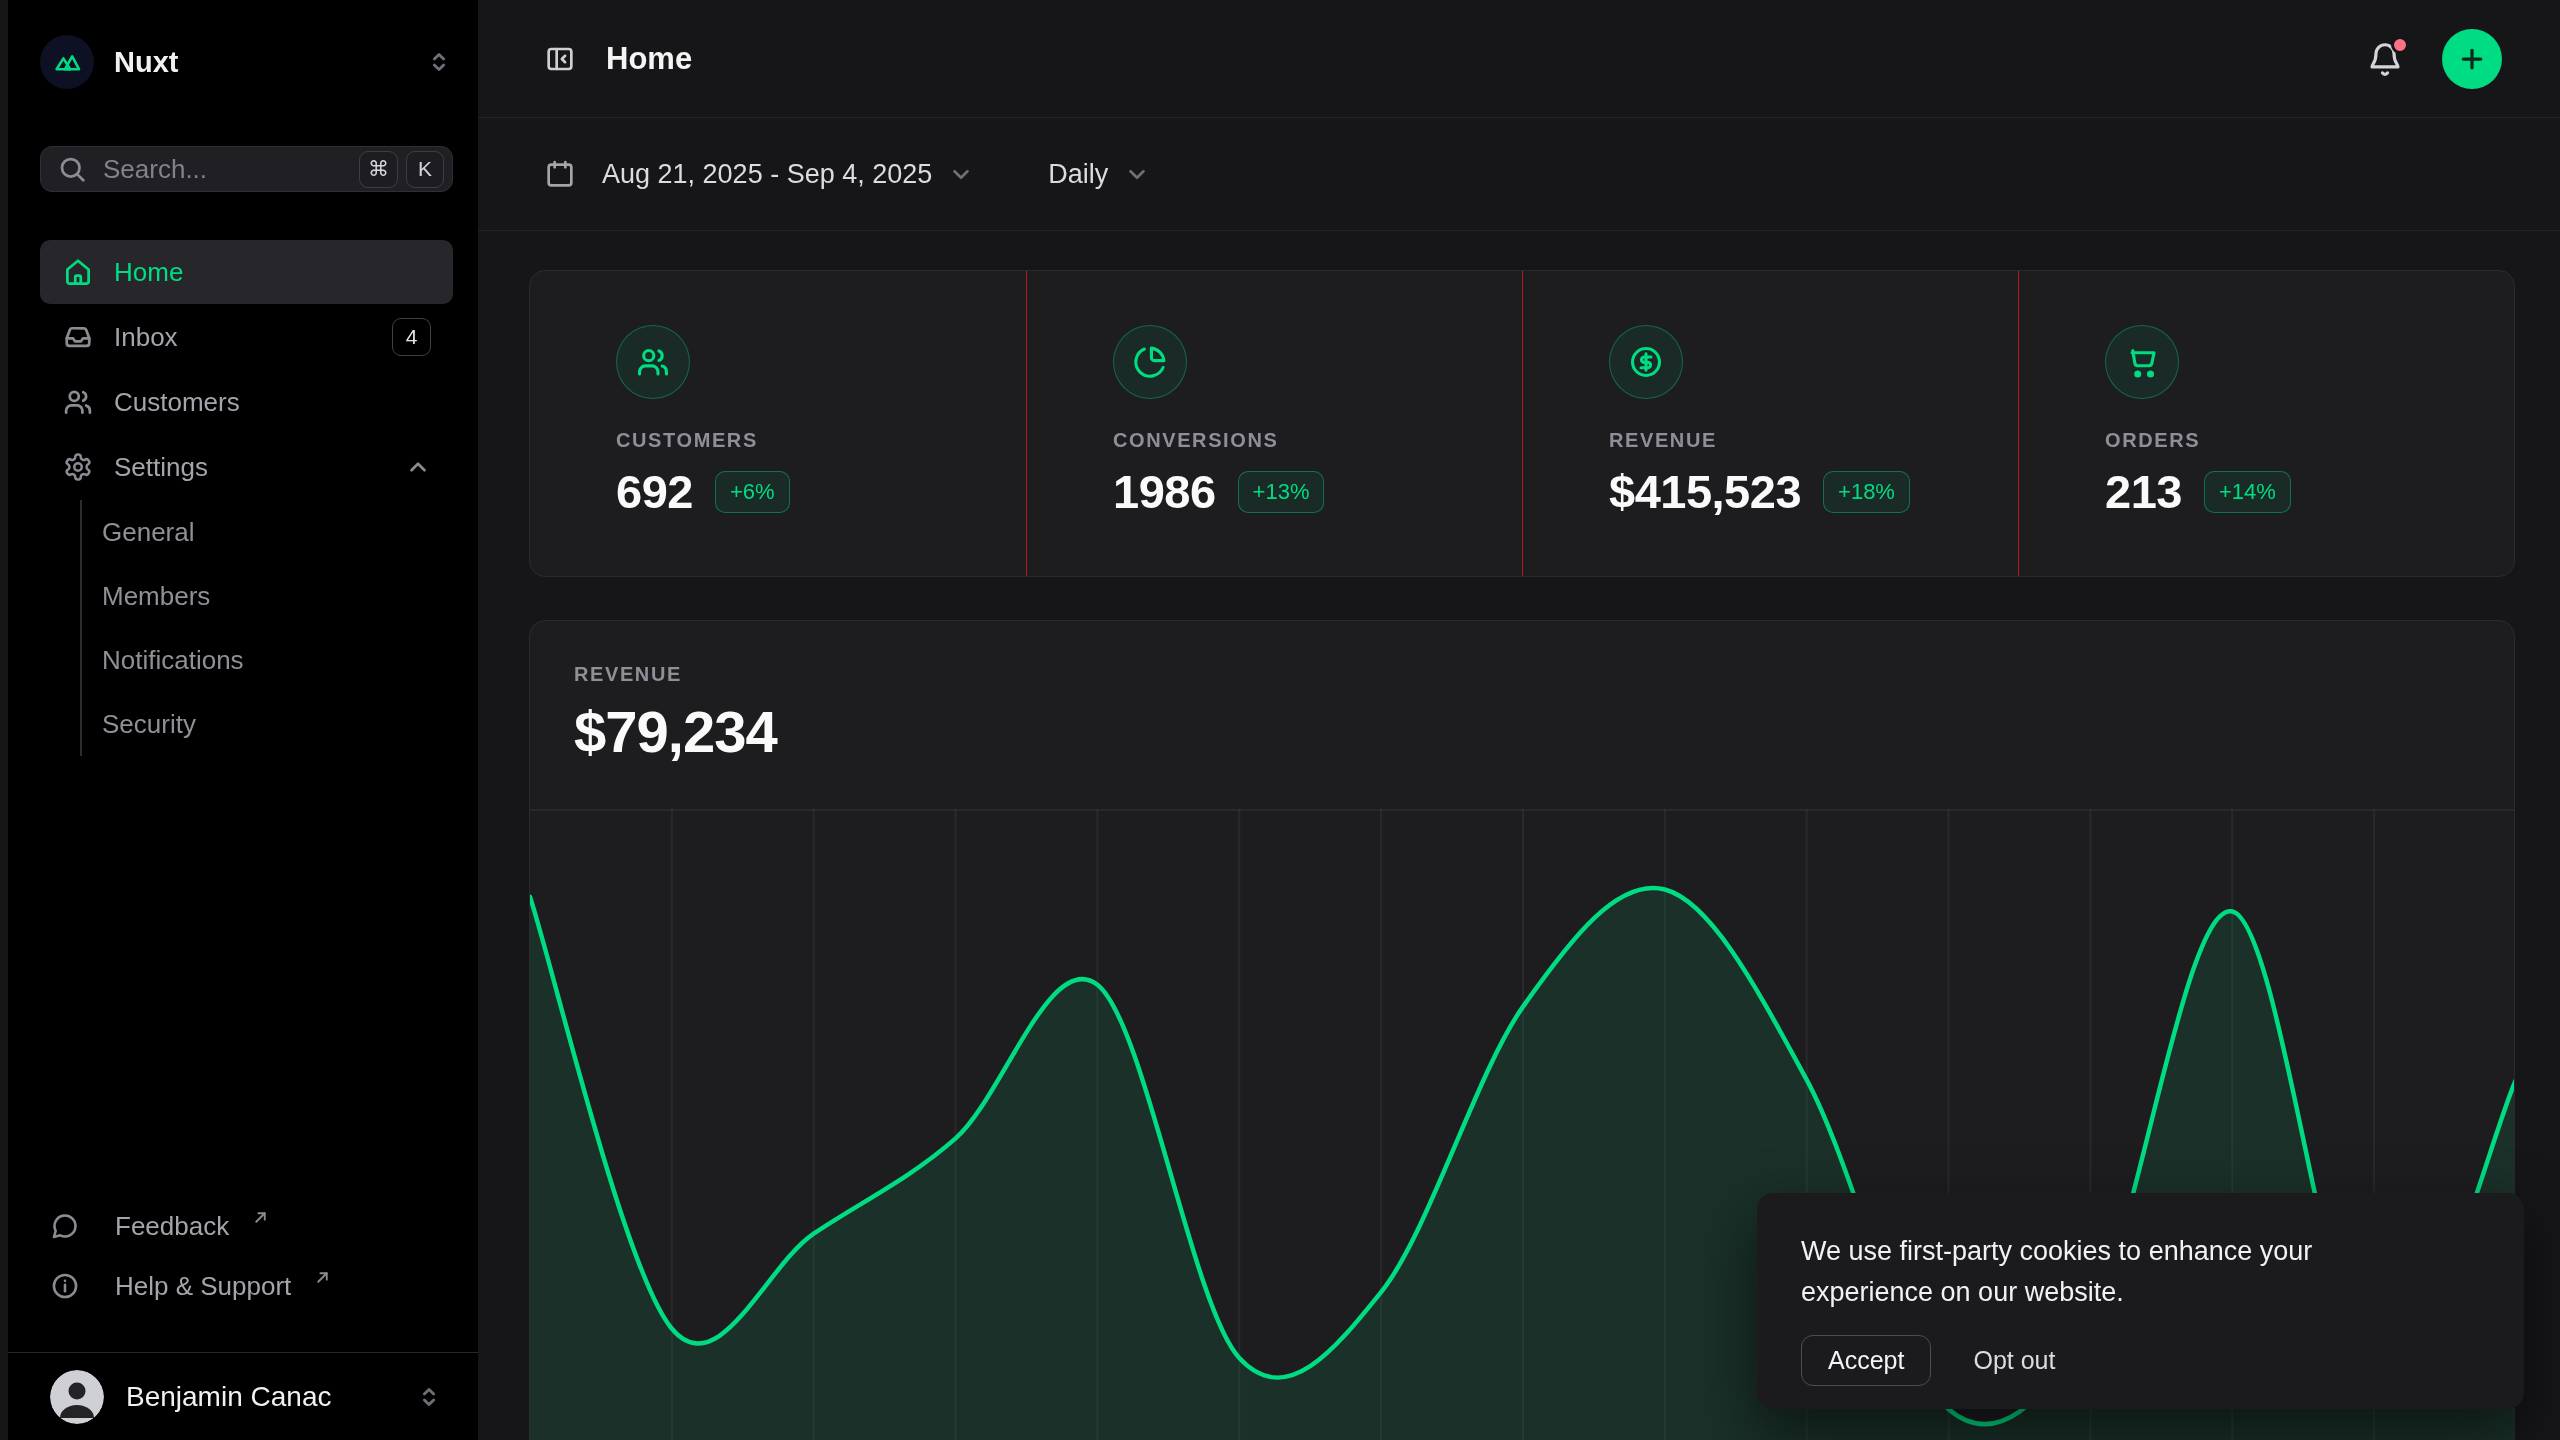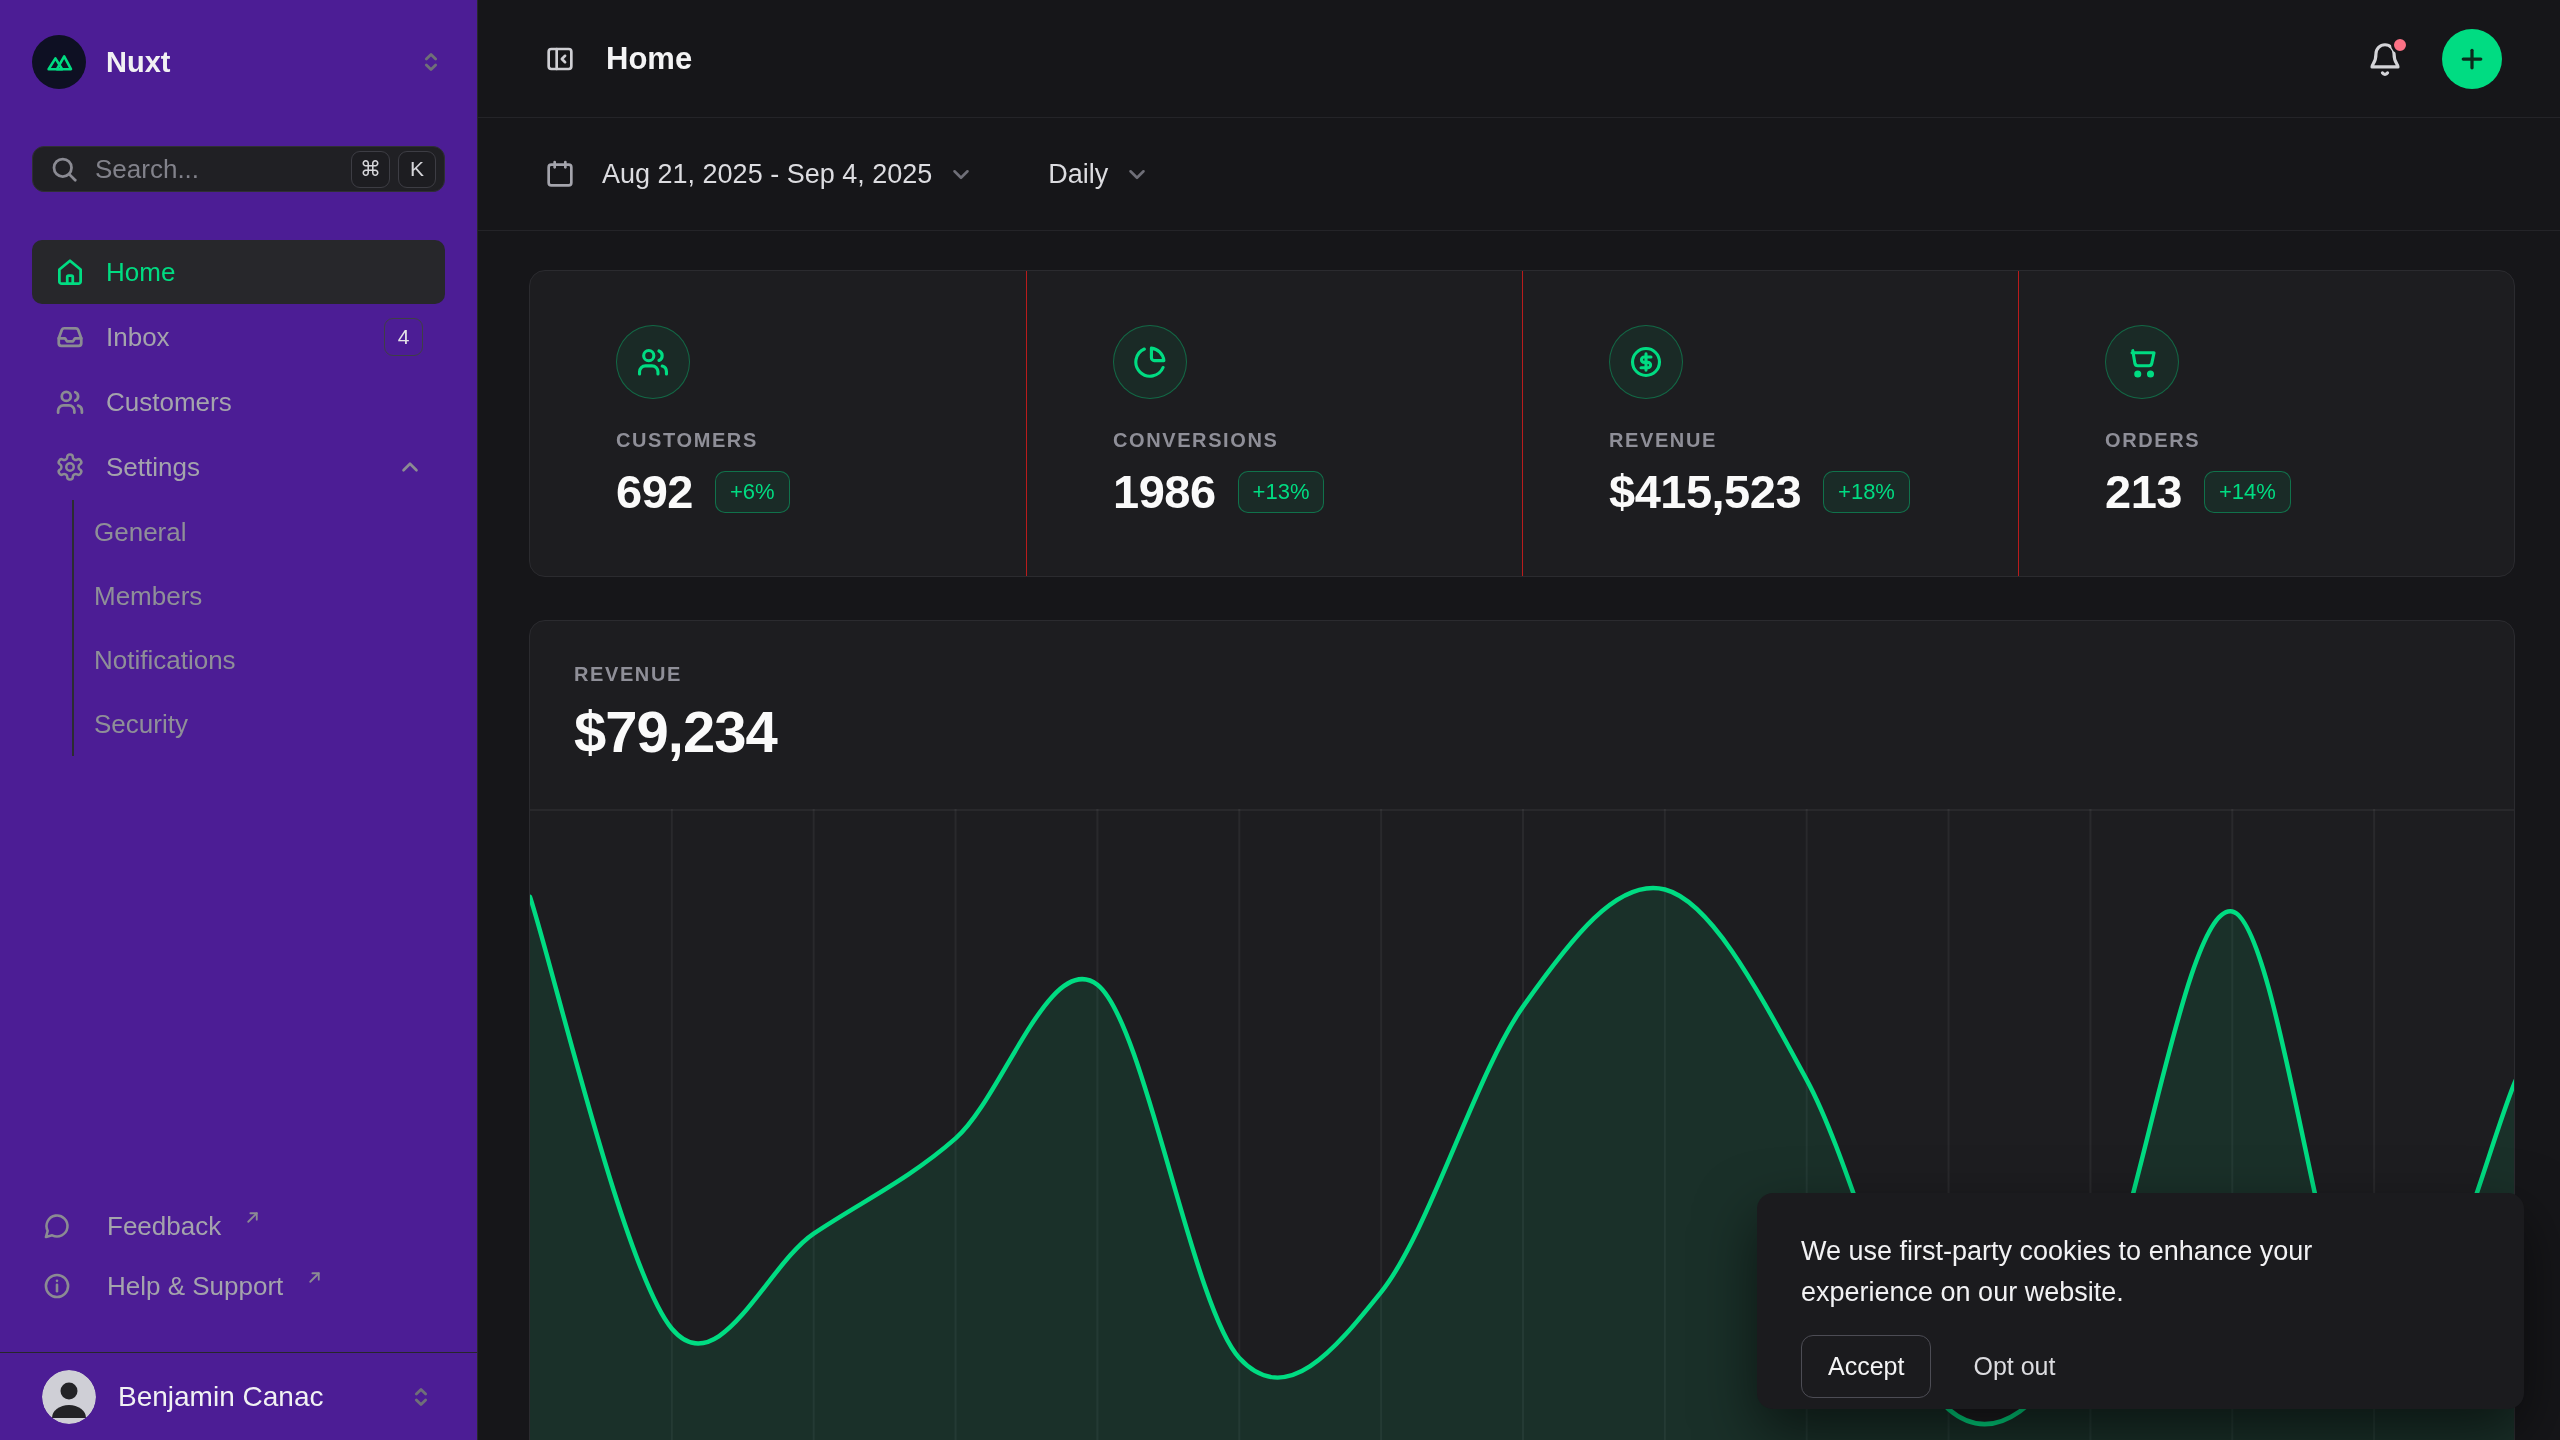--- a/index.html
+++ b/index.html
@@ -6,22 +6,22 @@
   html,body { width:2560px; height:1440px; }
   body {
     position:relative; overflow:hidden;
     background:#161619; color:#e4e4e7;
     font-family:"Liberation Sans","DejaVu Sans",sans-serif;
   }
   svg { display:block; }
 
   
   .sidebar {
-    position:absolute; left:0; top:0; width:478px; height:1440px;
-    background:#4c1d95; border-right:1px solid #27272b;
+    position:absolute; left:8px; top:0; width:478px; height:1440px;
+    background:#000000; border-right:1px solid #27272b;
   }
   .brand-row { position:absolute; left:32px; right:32px; top:30px; height:64px;
     display:flex; align-items:center; border-radius:10px; cursor:pointer; }
   .brand-logo { width:54px; height:54px; border-radius:50%; background:#0e1023;
     display:flex; align-items:center; justify-content:center; flex:0 0 auto; }
   .brand-name { margin-left:20px; font-size:29px; font-weight:600; color:#f1f1f3; }
   .updown { margin-left:auto; color:#6f6f78; }
 
   .search-box { position:absolute; left:32px; right:32px; top:146px; height:46px;
     border-radius:12px; background:#202024; border:1px solid #2f2f34;
@@ -107,21 +107,21 @@
   .revenue-label { font-size:20px; font-weight:600; letter-spacing:1.6px; color:#8f8f98; }
   .revenue-total { margin-top:12px; font-size:58px; font-weight:700; color:#fafafa; letter-spacing:-1px; }
   .chart-wrap { position:absolute; left:0; right:0; top:188px; height:640px; }
 
   
   .cookie-banner { position:absolute; left:1757px; top:1193px; width:767px; height:216px;
     background:#1b1b1e; border-radius:16px; padding:38px 44px 0;
     box-shadow:0 24px 60px rgba(0,0,0,0.55); z-index:20; }
   .cookie-msg { font-size:27px; line-height:41px; color:#f2f2f4; width:600px; }
   .cookie-actions { margin-top:22px; display:flex; align-items:center; }
-  .accept-btn { border:1px solid #4c4c54; border-radius:12px; padding:16px 26px;
+  .accept-btn { border:1px solid #4c4c54; border-radius:12px; padding:10px 26px;
     font-size:25px; font-weight:500; color:#f4f4f5; background:transparent; cursor:pointer;
     font-family:inherit; }
   .optout-btn { margin-left:42px; font-size:25px; font-weight:500; color:#dcdce0;
     background:none; border:none; cursor:pointer; font-family:inherit; }
 </style>
 </head>
 <body>
 
 <aside class="sidebar">
 

